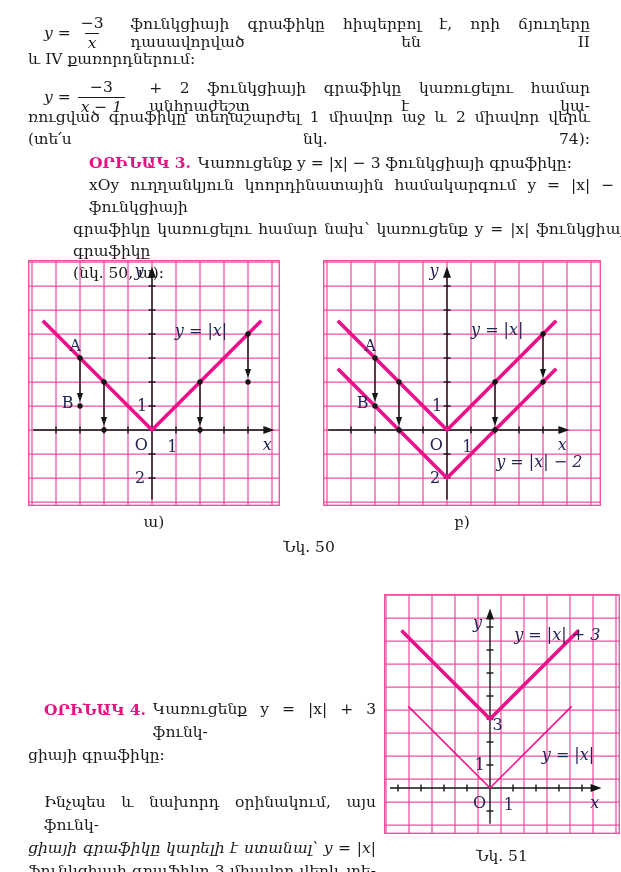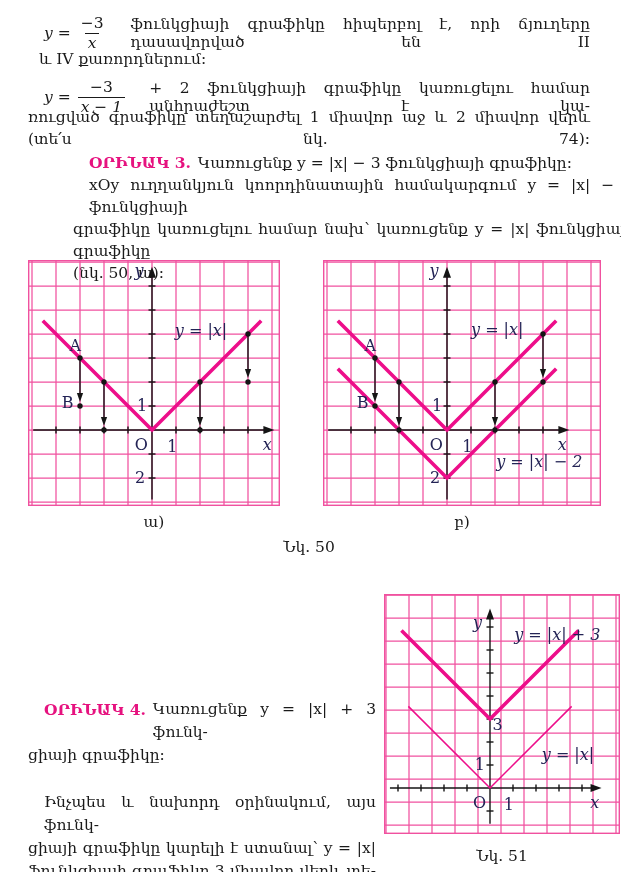--- a/index.html
+++ b/index.html
@@ -32,21 +32,21 @@
 <div class="page">
 
   <div class="abs fracline" style="top:10px;left:28px;width:562px;">
     <span class="lead ind">y =</span>
     <span class="frac">
       <span class="fnum">−3</span>
       <span class="fden">x</span>
     </span>
     <span class="rest just">ֆունկցիայի գրաֆիկը հիպերբոլ է, որի ճյուղերը դասավորված են II</span>
   </div>
-  <div class="abs line" style="top:48px;left:28px;width:562px;margin-left:11px;">և IV քառորդներում:</div>
+  <div class="abs line" style="top:48px;left:28px;width:562px;">և IV քառորդներում:</div>
 
   <div class="abs fracline" style="top:74px;left:28px;width:562px;">
     <span class="lead ind">y =</span>
     <span class="frac">
       <span class="fnum">−3</span>
       <span class="fden">x − 1</span>
     </span>
     <span class="rest just">+ 2 ֆունկցիայի գրաֆիկը կառուցելու համար անհրաժեշտ է կա-</span>
   </div>
   <div class="abs line just" style="top:106px;left:28px;width:562px;">ռուցված գրաֆիկը տեղաշարժել 1 միավոր աջ և 2 միավոր վերև (տե՛ս նկ. 74):</div>
@@ -219,21 +219,21 @@
   <div class="abs caption" style="top:537px;left:28px;width:562px;">Նկ. 50</div>
 
 
   <div class="abs" style="top:698px;left:28px;width:348px;">
     <div class="line hline ind" style="line-height:23px;">
       <span class="exlabel">ՕՐԻՆԱԿ 4.</span>
       <span class="rest just">Կառուցենք y = |x| + 3 ֆունկ-</span>
     </div>
     <div class="line" style="line-height:23px;">ցիայի գրաֆիկը:</div>
     <div class="line ind just" style="line-height:23px;margin-top:24px;">Ինչպես և նախորդ օրինակում, այս ֆունկ-</div>
-    <div class="line just" style="line-height:23px;">ցիայի գրաֆիկը կարելի է ստանալ՝ y = |x|</div>
+    <div class="line just" style="line-height:23px;font-style:italic;">ցիայի գրաֆիկը կարելի է ստանալ՝ y = |x|</div>
     <div class="line just" style="line-height:23px;">ֆունկցիայի գրաֆիկը 3 միավոր վերև տե-</div>
     <div class="line" style="line-height:23px;">ղաշարժելով (նկ. 51):</div>
   </div>
 
   <svg class="abs figbox" style="top:594px;left:384px;" width="236" height="240" viewBox="0 0 236 240">
       <g stroke="#f0519f" stroke-width="1.25">
         <line x1="2" y1="0" x2="2" y2="240"></line>
         <line x1="25" y1="0" x2="25" y2="240"></line>
         <line x1="48" y1="0" x2="48" y2="240"></line>
         <line x1="71" y1="0" x2="71" y2="240"></line>

